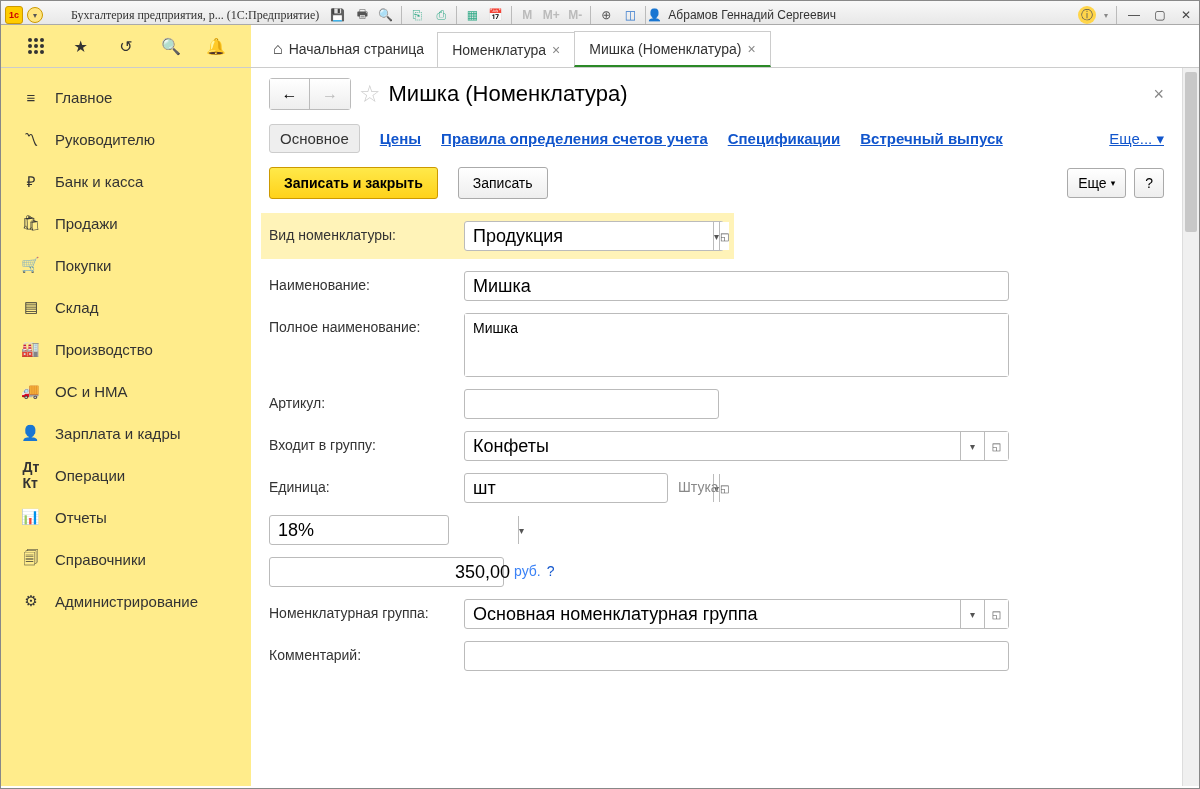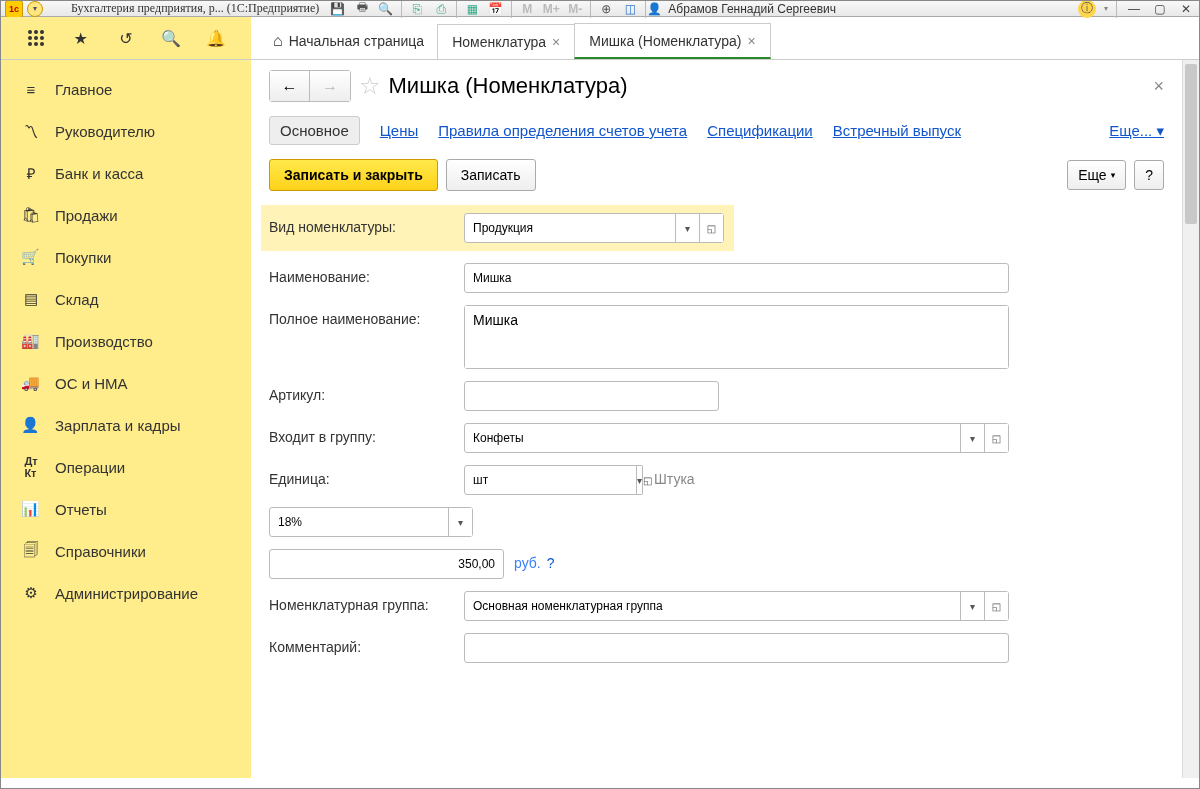--- a/index.html
+++ b/index.html
@@ -1,19 +1,19 @@
 <!DOCTYPE html>
 <html><head>
 <meta charset="utf-8">
 <style>
 * { box-sizing: border-box; margin: 0; padding: 0; font-family: Arial, sans-serif; }
 body { background: #fff; width: 1200px; height: 789px; overflow: hidden; border: 1px solid #888; }
 
 
-.titlebar { height: 16px; background: linear-gradient(#f8f8f8, #e8e8e8); border-bottom: 1px solid #aaa; display: flex; align-items: center; padding: 0 4px; font-size: 12px; color: #333; }
+.titlebar { height: 24px; background: linear-gradient(#f8f8f8, #e8e8e8); border-bottom: 1px solid #aaa; display: flex; align-items: flex-end; padding: 0 4px; font-size: 12px; color: #333; }
 .titlebar .tb-left { display: flex; align-items: center; gap: 4px; flex: 0 0 auto; }
 .titlebar .tb-title { margin-left: 24px; white-space: nowrap; overflow: hidden; text-overflow: ellipsis; max-width: 320px; font-family: Liberation Serif, serif; }
 .titlebar .tb-icons { display: flex; align-items: center; gap: 6px; margin-left: 10px; }
 .titlebar .tb-right { margin-left: auto; display: flex; align-items: center; gap: 8px; }
 .tb-icon { width: 18px; height: 18px; display: inline-flex; align-items: center; justify-content: center; color: #555; }
 .tb-sep { width: 1px; height: 18px; background: #bbb; }
 .tb-user { display: flex; align-items: center; gap: 4px; }
 .logo-1c { width: 18px; height: 18px; background: #ffcc00; border: 1px solid #cc9900; border-radius: 3px; display: flex; align-items: center; justify-content: center; font-size: 9px; font-weight: bold; color: #c00; }
 .dropdown-btn { width: 16px; height: 16px; background: #ffe680; border: 1px solid #cc9900; border-radius: 8px; display: flex; align-items: center; justify-content: center; font-size: 8px; color: #555; }
 .win-btn { width: 18px; height: 18px; display: flex; align-items: center; justify-content: center; color: #444; cursor: pointer; }
@@ -45,37 +45,37 @@
 .nav-btns { display: flex; border: 1px solid #bbb; border-radius: 3px; }
 .nav-btn { width: 40px; height: 30px; display: flex; align-items: center; justify-content: center; background: linear-gradient(#fff, #eee); cursor: pointer; }
 .nav-btn:first-child { border-right: 1px solid #bbb; }
 .nav-btn.disabled { color: #bbb; }
 .star-ico { font-size: 24px; color: #ccc; cursor: pointer; }
 .page-title { font-size: 22px; font-weight: normal; }
 .page-close { margin-left: auto; font-size: 18px; color: #888; cursor: pointer; }
 
 
 .linkbar { display: flex; align-items: center; gap: 20px; font-size: 15px; margin-bottom: 14px; }
-.linkbar a { color: #1155cc; text-decoration: underline; cursor: pointer; }
+.linkbar a { color: #1155cc; text-decoration: underline; cursor: pointer; font-weight: bold; }
 .linkbar .lb-active { background: #eee; border: 1px solid #ccc; border-radius: 3px; padding: 5px 10px; color: #333; text-decoration: none; }
 .linkbar .lb-more { margin-left: auto; color: #1155cc; text-decoration: underline; cursor: pointer; }
 
 
-.actionbar { display: flex; align-items: center; gap: 8px; margin-bottom: 14px; }
+.actionbar { display: flex; align-items: center; gap: 20px; margin-bottom: 14px; }
 .btn { border: 1px solid #aaa; border-radius: 3px; padding: 7px 14px; font-size: 14px; background: linear-gradient(#fff, #eee); cursor: pointer; }
 .btn-primary { background: linear-gradient(#ffe94a, #ffd21a); border-color: #cc9900; font-weight: bold; }
 .btn-sm { padding: 6px 10px; display: flex; align-items: center; gap: 4px; }
 .actionbar-right { margin-left: auto; display: flex; gap: 8px; }
 
 
 .form-row { display: flex; align-items: flex-start; margin-bottom: 12px; font-size: 14px; }
 .form-row.hl { background: #fff3b8; padding: 8px; margin-left: -8px; margin-right: -8px; width: fit-content; padding-right: 10px; }
 .form-label { width: 195px; padding-top: 6px; color: #333; }
 .form-control { border: 1px solid #bbb; border-radius: 3px; display: flex; align-items: stretch; background: #fff; height: 30px; }
-.form-control input { border: none; padding: 12px 8px; font-size: 12px; outline: none; background: transparent; }
+.form-control input { border: none; padding: 12px 8px; font-size: 18px; outline: none; background: transparent; }
 .form-control textarea { border: none; padding: 6px 8px; font-size: 14px; outline: none; resize: none; font-family: Arial; }
 .fc-btn { width: 24px; border-left: 1px solid #bbb; display: flex; align-items: center; justify-content: center; font-size: 10px; color: #555; cursor: pointer; background: #fff; }
 .form-hint { margin-left: 10px; color: #888; padding-top: 6px; }
 .help-q { color: #1155cc; margin-left: 6px; cursor: pointer; padding-top: 6px; }
 </style>
 </head>
 <body>
 
 <div class="titlebar">
   <div class="tb-left">
@@ -187,21 +187,21 @@
       </div>
     <div class="sidebar-item">
         <span class="si-icon">🚚</span>
         <span>ОС и НМА</span>
       </div>
     <div class="sidebar-item">
         <span class="si-icon">👤</span>
         <span>Зарплата и кадры</span>
       </div>
     <div class="sidebar-item">
-        <span class="si-icon" style="font-size:11px;font-weight:bold">Дт<br>Кт</span>
+        <span class="si-icon" style="font-size:14px;font-weight:bold">Дт<br>Кт</span>
         <span>Операции</span>
       </div>
     <div class="sidebar-item">
         <span class="si-icon">📊</span>
         <span>Отчеты</span>
       </div>
     <div class="sidebar-item">
         <span class="si-icon">🗐</span>
         <span>Справочники</span>
       </div>
@@ -279,30 +279,30 @@
         <div class="form-label">Входит в группу:</div>
         <div class="form-control" style="width:545px">
           <input style="flex: 1 1 0%;" value="Конфеты">
           <div class="fc-btn">▾</div>
           <div class="fc-btn">◱</div>
         </div>
       </div>
 
       <div class="form-row">
         <div class="form-label">Единица:</div>
+        <div class="form-control" style="width:204px">
+          <input style="flex: 1 1 0%;" value="шт">
+          <div class="fc-btn">▾</div>
+          <div class="fc-btn">◱</div>
+        </div>
+        <div class="form-hint">Штука</div>
+      </div>
+
+      <div class="form-row">
         <div class="form-control" style="width:180px">
-          <input style="flex: 1 1 0%;" value="шт">
-          <div class="fc-btn">▾</div>
-          <div class="fc-btn">◱</div>
-        </div>
-        <div class="form-hint">Штука</div>
-      </div>
-
-      <div class="form-row">
-        <div class="form-control" style="width:204px">
           <input style="flex: 1 1 0%;" value="18%">
           <div class="fc-btn">▾</div>
         </div>
       </div>
 
       <div class="form-row">
         <div class="form-control" style="width:235px">
           <input style="flex: 1 1 0%; text-align: right;" value="350,00">
         </div>
         <div class="form-hint" style="color:#3b82f6">руб.</div>

